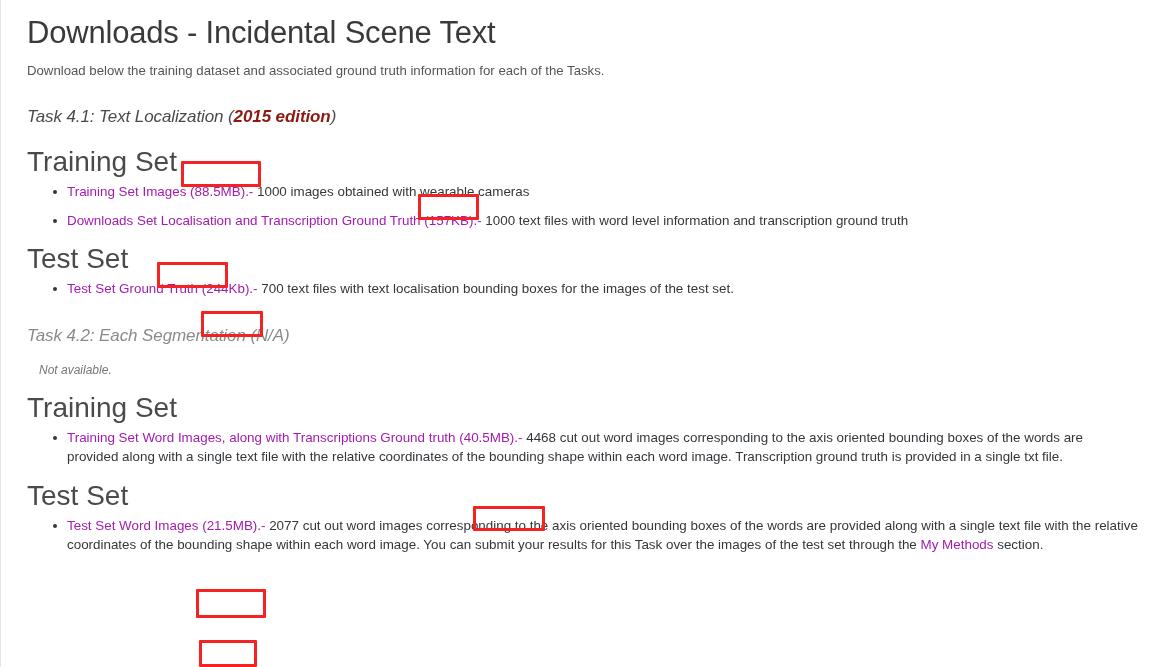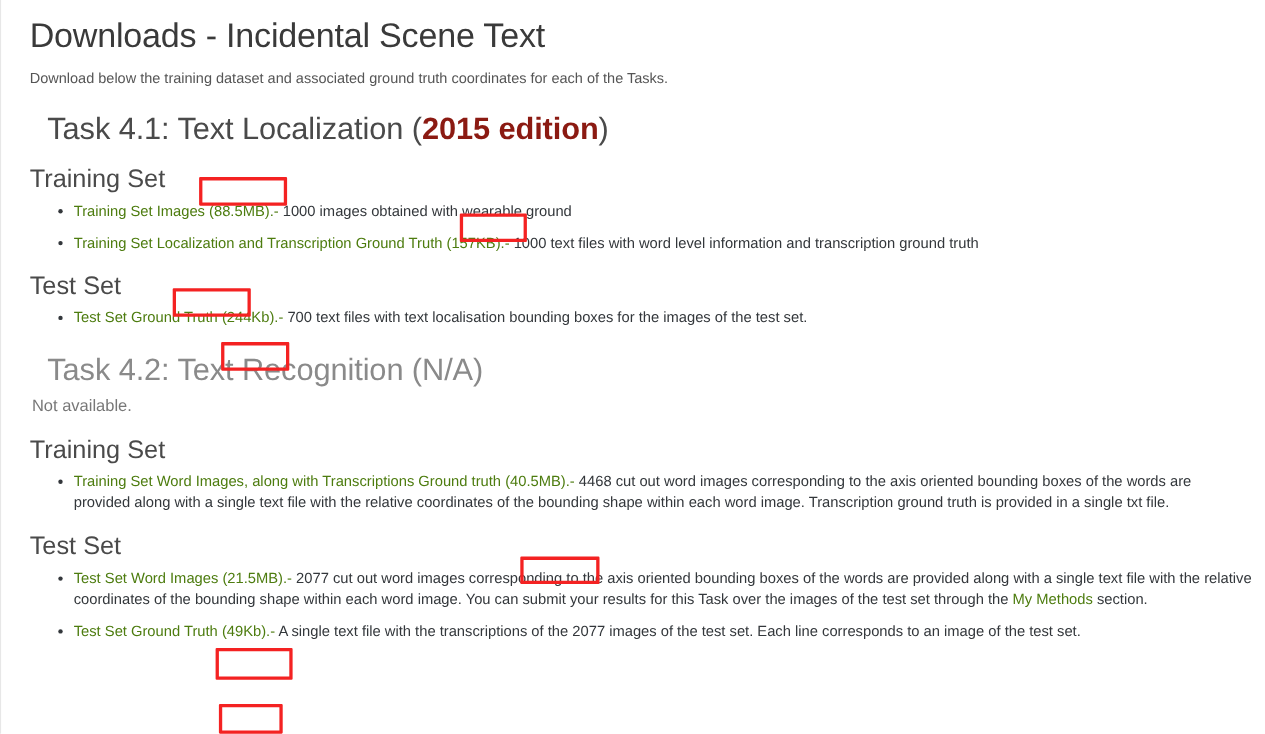--- a/index.html
+++ b/index.html
@@ -33,46 +33,48 @@
     line-height: 38px;
     letter-spacing: -0.2px;
   }
   p.intro {
     font-size: 13.2px;
     color: #555555;
     margin: 10px 0 0 0;
     line-height: 18px;
   }
   h2.task-title {
-    font-size: 28px;
+    font-size: 17px;
     font-weight: normal;
     color: #4a4a4a;
-    margin: 21px 0 0 16px;
+    margin: 21px 0 0 0;
     line-height: 32px;
     letter-spacing: -0.1px;
+    font-style: italic;
   }
   h2.task-title.muted {
     color: #8a8a8a;
   }
   .edition {
     color: #8b1a12;
     font-weight: bold;
   }
   h3.subhead {
-    font-size: 23px;
+    font-size: 28px;
     font-weight: normal;
     color: #4a4a4a;
     margin: 16px 0 0 0;
     line-height: 26px;
   }
   p.notice {
-    font-size: 15px;
+    font-size: 12px;
     color: #777777;
-    margin: 9px 0 0 2px;
+    margin: 9px 0 0 12px;
     line-height: 18px;
+    font-style: italic;
   }
   ul.dl-list {
     list-style: none;
     margin: 7px 0 0 0;
     padding: 0;
   }
   ul.dl-list > li {
     position: relative;
     padding-left: 40px;
     margin-top: 9px;
@@ -87,67 +89,66 @@
     content: "";
     position: absolute;
     left: 26px;
     top: 8px;
     width: 4px;
     height: 4px;
     border-radius: 50%;
     background: #33373b;
   }
   a.dl-link, a.inline-link {
-    color: #4d7c0f;
+    color: #a21caf;
     text-decoration: none;
   }
   
   .annot-box {
     position: absolute;
     border: 3px solid #f42222;
     border-radius: 1px;
     box-sizing: border-box;
     pointer-events: none;
     background: transparent;
   }
 </style>
 </head>
 <body>
 
 <div id="page">
 
   <h1 class="page-title">Downloads - Incidental Scene Text</h1>
-  <p class="intro">Download below the training dataset and associated ground truth coordinates for each of the Tasks.</p>
+  <p class="intro">Download below the training dataset and associated ground truth information for each of the Tasks.</p>
 
   <h2 class="task-title"><span>Task 4.1: Text Localization (</span><span class="edition">2015 edition</span><span>)</span></h2>
 
   <h3 class="subhead">Training Set</h3>
   <ul class="dl-list">
-    <li><a class="dl-link" href="#">Training Set Images</a><a class="dl-link" href="#"> (88.5MB).-</a><span> 1000 images obtained with wearable ground</span></li>
-    <li><a class="dl-link" href="#">Training Set Localization and Transcription Ground Truth</a><a class="dl-link" href="#"> (157KB).-</a><span> 1000 text files with word level information and transcription ground truth</span></li>
+    <li><a class="dl-link" href="#">Training Set Images</a><a class="dl-link" href="#"> (88.5MB).-</a><span> 1000 images obtained with wearable cameras</span></li>
+    <li><a class="dl-link" href="#">Downloads Set Localisation and Transcription Ground Truth</a><a class="dl-link" href="#"> (157KB).-</a><span> 1000 text files with word level information and transcription ground truth</span></li>
   </ul>
 
   <h3 class="subhead">Test Set</h3>
   <ul class="dl-list">
     <li><a class="dl-link" href="#">Test Set Ground Truth</a><a class="dl-link" href="#"> (244Kb).-</a><span> 700 text files with text localisation bounding boxes for the images of the test set.</span></li>
   </ul>
 
-  <h2 class="task-title muted"><span>Task 4.2: Text Recognition (N/A)</span></h2>
+  <h2 class="task-title muted"><span>Task 4.2: Each Segmentation (N/A)</span></h2>
   <p class="notice">Not available.</p>
 
 
   <h3 class="subhead">Training Set</h3>
   <ul class="dl-list">
     <li><a class="dl-link" href="#">Training Set Word Images, along with Transcriptions Ground truth</a><a class="dl-link" href="#"> (40.5MB).-</a><span> 4468 cut out word images corresponding to the axis oriented bounding boxes of the words are provided along with a single text file with the relative coordinates of the bounding shape within each word image. Transcription ground truth is provided in a single txt file.</span></li>
   </ul>
 
   <h3 class="subhead">Test Set</h3>
   <ul class="dl-list">
     <li><a class="dl-link" href="#">Test Set Word Images</a><a class="dl-link" href="#"> (21.5MB).-</a><span> 2077 cut out word images corresponding to the axis oriented bounding boxes of the words are provided along with a single text file with the relative coordinates of the bounding shape within each word image. You can submit your results for this Task over the images of the test set through the </span><a class="inline-link" href="#">My Methods</a><span> section.</span></li>
-    <li><a class="dl-link" href="#">Test Set Ground Truth</a><a class="dl-link" href="#"> (49Kb).-</a><span> A single text file with the transcriptions of the 2077 images of the test set. Each line corresponds to an image of the test set.</span></li>
   </ul>
 
   <div id="annotation-layer">
       <div class="annot-box" style="left: 180px; top: 161px; width: 80px; height: 26px; border-color: rgb(244, 34, 34);"></div>
       <div class="annot-box" style="left: 417px; top: 194px; width: 61px; height: 26px; border-color: rgb(244, 34, 34);"></div>
       <div class="annot-box" style="left: 156px; top: 262px; width: 71px; height: 26px; border-color: rgb(244, 34, 34);"></div>
       <div class="annot-box" style="left: 200px; top: 311px; width: 62px; height: 26px; border-color: rgb(244, 34, 34);"></div>
       <div class="annot-box" style="left: 472px; top: 506px; width: 72px; height: 25px; border-color: rgb(244, 34, 34);"></div>
       <div class="annot-box" style="left: 195px; top: 589px; width: 70px; height: 29px; border-color: rgb(244, 34, 34);"></div>
       <div class="annot-box" style="left: 198px; top: 640px; width: 58px; height: 27px; border-color: rgb(244, 34, 34);"></div>

